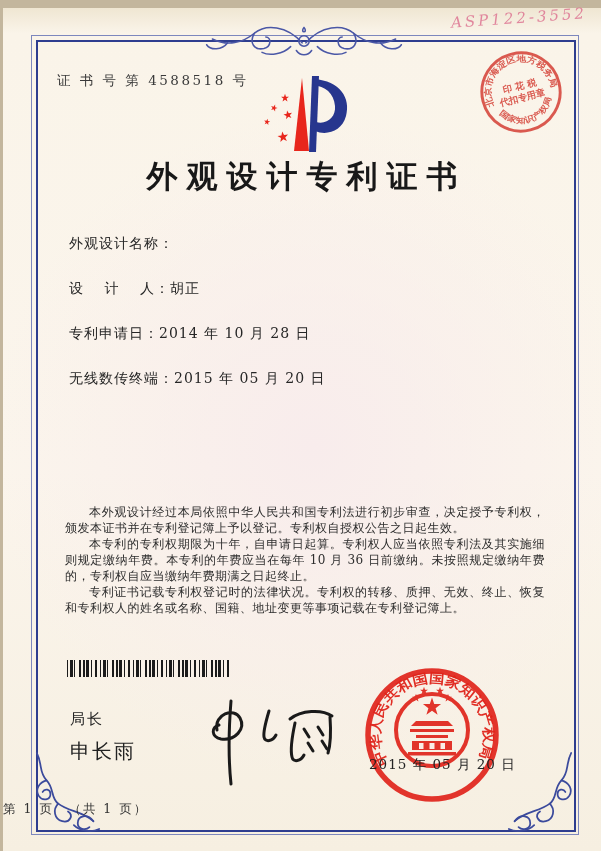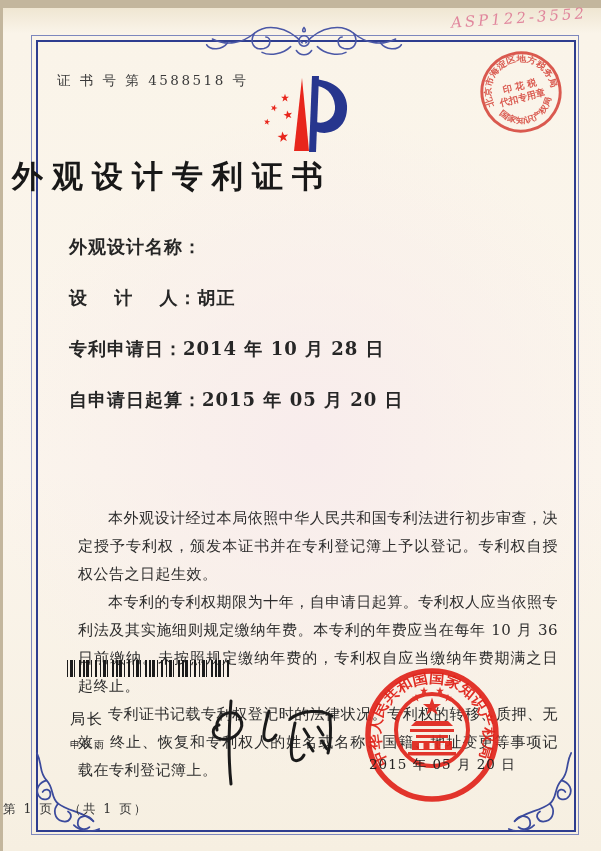--- a/index.html
+++ b/index.html
@@ -22,48 +22,48 @@
     position:absolute;left:33px;top:32px;width:536px;height:788px;
     border:2.5px solid #2e3d8f;
   }
   .cert-no{
     position:absolute;left:54px;top:64px;
     font-size:13.5px;color:#3a3a3a;letter-spacing:2.5px;
   }
   .logo{position:absolute;left:240px;top:56px;width:118px;height:98px;}
   .title{
     position:absolute;left:0;top:148px;width:100%;
-    font-size:31px;font-weight:bold;color:#181818;
+    text-align:center;font-size:31px;font-weight:bold;color:#181818;
     letter-spacing:9px;text-indent:9px;
   }
   .fields{
     position:absolute;left:66px;top:227px;width:480px;
     display:flex;flex-direction:column;gap:27px;
   }
-  .field-row{display:flex;font-size:18px;color:#262626;letter-spacing:1px;font-weight:bold;}
+  .field-row{display:flex;font-size:14px;color:#262626;letter-spacing:1px;}
   .field-label{white-space:pre;}
   .field-value{white-space:pre;}
   .body-text{
     position:absolute;left:62px;top:496px;width:480px;
-    font-size:15px;line-height:28px;color:#2d2d2d;
-    text-align:justify;letter-spacing:0.5px;margin-left:13px;
+    font-size:12px;line-height:16px;color:#2d2d2d;
+    text-align:justify;letter-spacing:0.5px;
   }
   .body-text p{margin:0;text-indent:2em;}
   .barcode{
     position:absolute;left:64px;top:652px;width:164px;height:17px;
     background:
       repeating-linear-gradient(90deg,
         #1b1b1b 0px,#1b1b1b 1.5px,transparent 1.5px,transparent 3px,
         #1b1b1b 3px,#1b1b1b 6px,transparent 6px,transparent 7.5px,
         #1b1b1b 7.5px,#1b1b1b 8.5px,transparent 8.5px,transparent 12px,
         #1b1b1b 12px,#1b1b1b 14px,transparent 14px,transparent 16.5px);
   }
   .signer-title{position:absolute;left:67px;top:702px;font-size:15px;color:#222;letter-spacing:2px;
     font-family:Liberation Mono, monospace;}
-  .signer-name{position:absolute;left:67px;top:730px;font-size:10px;color:#222;letter-spacing:2px;
+  .signer-name{position:absolute;left:67px;top:730px;font-size:20px;color:#222;letter-spacing:2px;
     font-family:Liberation Mono, monospace;}
   .signature{position:absolute;left:192px;top:686px;width:150px;height:98px;}
   .seal{position:absolute;left:358px;top:656px;width:142px;height:142px;}
   .seal-date{
     position:absolute;left:366px;top:748px;width:130px;
     font-size:13.5px;color:#222;letter-spacing:1px;white-space:pre;text-align:center;
   }
   .tax-stamp{position:absolute;left:474px;top:40px;width:88px;height:88px;transform:rotate(-14deg);}
   .handwriting{
     position:absolute;left:448px;top:1px;
@@ -151,21 +151,21 @@
     </div>
     <div class="field-row">
       <span class="field-label">设　 计 　人：</span>
       <span class="field-value">胡正</span>
     </div>
     <div class="field-row">
       <span class="field-label">专利申请日：</span>
       <span class="field-value">2014 年 10 月 28 日</span>
     </div>
     <div class="field-row">
-      <span class="field-label">自申请日起算：</span>
+      <span class="field-label">无线数传终端：</span>
       <span class="field-value">2015 年 05 月 20 日</span>
     </div>
   </div>
 
   <div class="body-text">
     <p>本外观设计经过本局依照中华人民共和国专利法进行初步审查，决定授予专利权，颁发本证书并在专利登记簿上予以登记。专利权自授权公告之日起生效。</p>
     <p>本专利的专利权期限为十年，自申请日起算。专利权人应当依照专利法及其实施细则规定缴纳年费。本专利的年费应当在每年 10 月 36 日前缴纳。未按照规定缴纳年费的，专利权自应当缴纳年费期满之日起终止。</p>
     <p>专利证书记载专利权登记时的法律状况。专利权的转移、质押、无效、终止、恢复和专利权人的姓名或名称、国籍、地址变更等事项记载在专利登记簿上。</p>
   </div>
 

